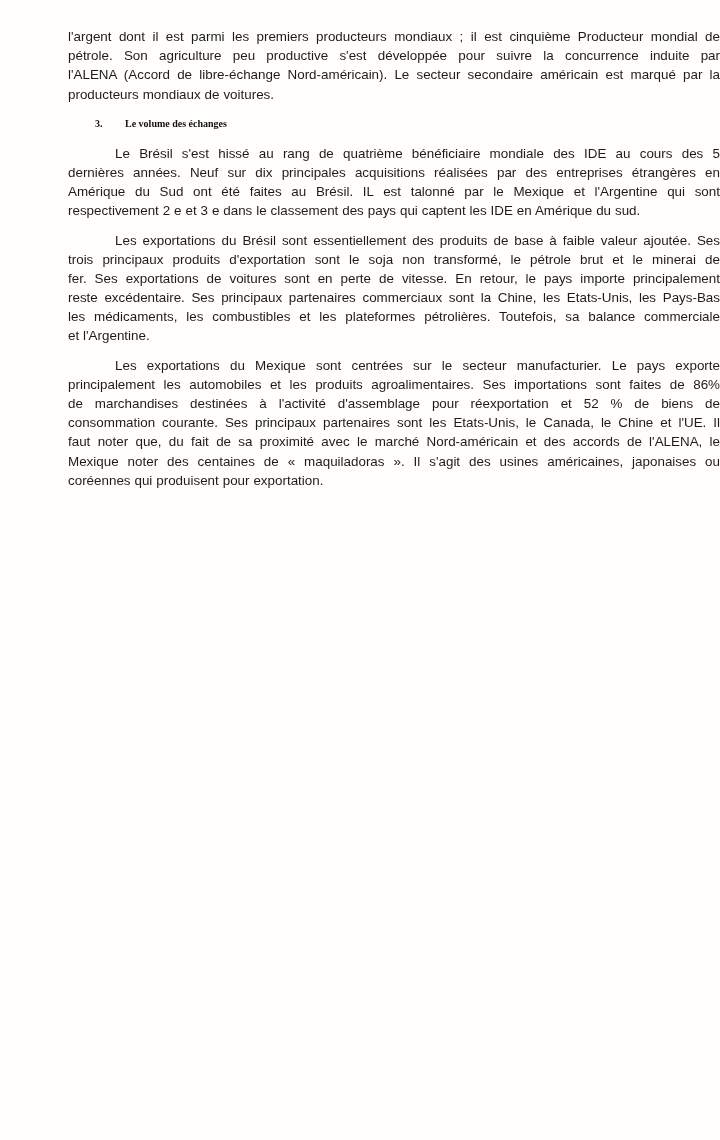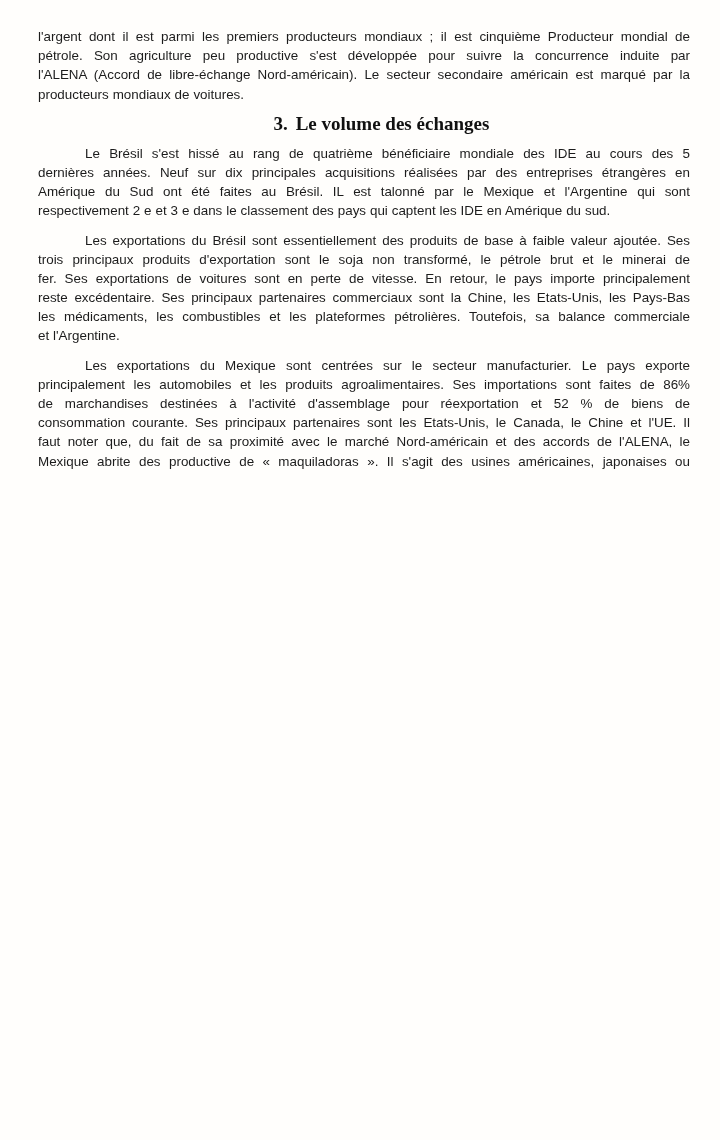--- a/index.html
+++ b/index.html
@@ -39,35 +39,34 @@
   }
   .para.indent .line.first {
     text-indent: 47px;
   }
   .heading {
     margin: 4px 0 10px 0;
     height: 20px;
     line-height: 20px;
     font-family: "Liberation Serif", "DejaVu Serif", serif;
     font-weight: 700;
-    font-size: 19px;
+    font-size: 10px;
     padding-left: 27px;
     color: #111111;
-    text-align: center;
   }
   .heading .hnum {
     display: inline-block;
     width: 30px;
   }
 </style>
 </head>
 <body>
 
 <div class="page" style="background: rgb(255, 254, 252);">
-  <div class="content" style="color: rgb(28, 28, 28);">
+  <div class="content" style="color: rgb(28, 28, 28); margin-left: 30px;">
       <div class="para">
         <div class="line first">l'argent dont il est parmi les premiers producteurs mondiaux ; il est cinquième Producteur mondial de</div>
         <div class="line">pétrole. Son agriculture peu productive s'est développée pour suivre la concurrence induite par</div>
         <div class="line">l'ALENA (Accord de libre-échange Nord-américain). Le secteur secondaire américain est marqué par la</div>
         <div class="line last">producteurs mondiaux de voitures.</div>
       </div>
       <div class="heading"><span class="hnum">3.</span><span class="htitle">Le volume des échanges</span></div>
       <div class="para indent">
         <div class="line first">Le Brésil s'est hissé au rang de quatrième bénéficiaire mondiale des IDE au cours des 5</div>
         <div class="line">dernières années. Neuf sur dix principales acquisitions réalisées par des entreprises étrangères en</div>
@@ -81,16 +80,17 @@
         <div class="line">reste excédentaire. Ses principaux partenaires commerciaux sont la Chine, les Etats-Unis, les Pays-Bas</div>
         <div class="line">les médicaments, les combustibles et les plateformes pétrolières. Toutefois, sa balance commerciale</div>
         <div class="line last">et l'Argentine.</div>
       </div>
       <div class="para indent">
         <div class="line first">Les exportations du Mexique sont centrées sur le secteur manufacturier. Le pays exporte</div>
         <div class="line">principalement les automobiles et les produits agroalimentaires. Ses importations sont faites de 86%</div>
         <div class="line">de marchandises destinées à l'activité d'assemblage pour réexportation et 52 % de biens de</div>
         <div class="line">consommation courante. Ses principaux partenaires sont les Etats-Unis, le Canada, le Chine et l'UE. Il</div>
         <div class="line">faut noter que, du fait de sa proximité avec le marché Nord-américain et des accords de l'ALENA, le</div>
-        <div class="line">Mexique abrite des productive de « maquiladoras ». Il s'agit des usines américaines, japonaises ou</div>
+        <div class="line">Mexique noter des centaines de « maquiladoras ». Il s'agit des usines américaines, japonaises ou</div>
+        <div class="line last">coréennes qui produisent pour exportation.</div>
       </div>
     </div>
 </div>
 
 </body></html>

